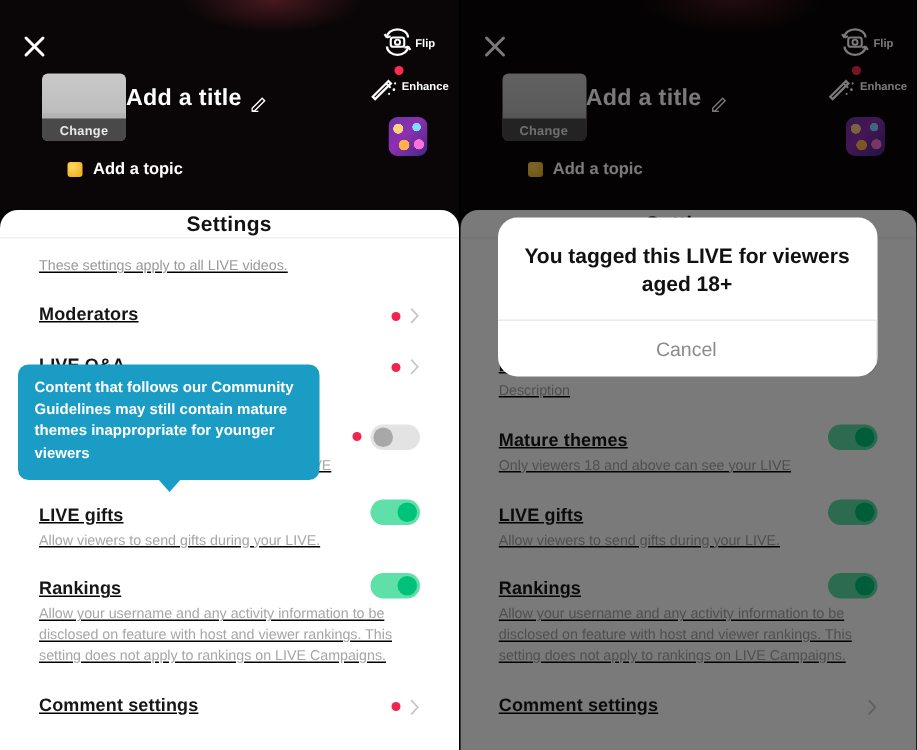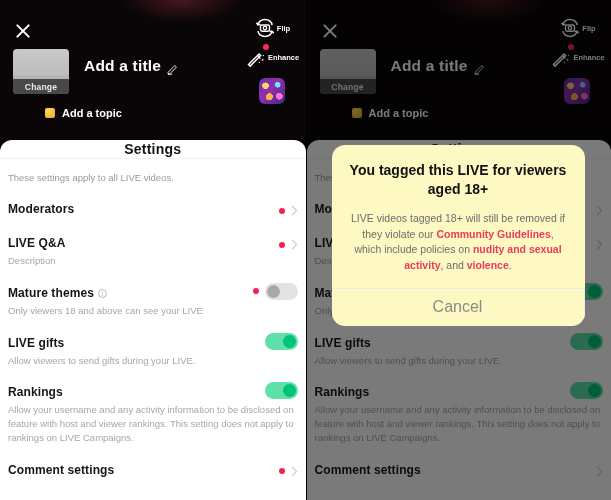--- a/index.html
+++ b/index.html
@@ -29,21 +29,21 @@
     width: 18px; height: 18px; cursor: pointer;
   }
   .close-x::before, .close-x::after {
     content: ""; position: absolute; left: 0; top: 8px;
     width: 18px; height: 2px; background: #fff; border-radius: 1px;
   }
   .close-x::before { transform: rotate(45deg); }
   .close-x::after  { transform: rotate(-45deg); }
 
   .thumb {
-    position: absolute; left: 13px; top: 49px;
+    position: absolute; left: 28px; top: 49px;
     width: 56px; height: 45px; border-radius: 4px; overflow: hidden;
     background: linear-gradient(180deg, #c9c9c9 0%, #bdbdbd 58%, #b4b4b4 60%, #b0b0b0 100%);
     cursor: pointer;
   }
   .thumb-change {
     position: absolute; left: 0; bottom: 0; width: 100%; height: 15px;
     background: rgba(50,50,50,.82);
     color: #e9e9e9; font-size: 8.5px; font-weight: bold;
     display: flex; align-items: center; justify-content: center;
     letter-spacing: .2px;
@@ -94,21 +94,21 @@
   .sheet {
     position: absolute; left: 0; top: 140px; right: 0; bottom: 0;
     background: #fff; border-radius: 12px 12px 0 0; overflow: hidden;
   }
   .sheet-head {
     height: 19px; display: flex; align-items: center; justify-content: center;
     border-bottom: 1px solid #f0f0f0;
   }
   .sheet-head .t { font-size: 14px; font-weight: bold; color: #121212; letter-spacing: .2px; }
 
-  .sheet-body { padding: 0 8px; position: relative; }
+  .sheet-body { padding: 0 26px; position: relative; text-decoration: underline; }
   .intro { font-size: 9.5px; color: #9a9a9a; padding: 13px 0 11px; }
 
   .row {
     display: flex; align-items: flex-end; justify-content: space-between;
     min-height: 22px; padding-top: 4px;
   }
   .row .name { font-size: 12px; color: #161616; font-weight: bold; letter-spacing: .1px; }
   .row-right { display: flex; align-items: center; gap: 6px; }
   .reddot { width: 6px; height: 6px; border-radius: 50%; background: #f1244e; }
   .chev { width: 7px; height: 11px; display: block; }
@@ -148,37 +148,37 @@
     border-top: 9px solid #1b9cc4;
   }
 
   
   .dim {
     position: absolute; inset: 0; background: rgba(0,0,0,.52); z-index: 20;
   }
   .modal {
     position: absolute; z-index: 30;
     left: 25px; top: 145px; width: 253px;
-    background: #fef9c3; border-radius: 13px; overflow: hidden;
+    background: #ffffff; border-radius: 13px; overflow: hidden;
   }
   .modal-body { padding: 16px 18px 14px; text-align: center; }
   .modal-title {
     font-size: 14px; font-weight: bold; color: #111; line-height: 1.35;
   }
   .modal-p {
     font-size: 10.5px; color: #6d6d6d; line-height: 1.5; margin-top: 10px;
   }
   .modal-p.second { margin-top: 12px; }
   .lk { color: #ea3a5c; font-weight: bold; }
   .modal-actions {
     display: flex; border-top: 1px solid #eaeaea; height: 38px;
   }
   .modal-btn {
     flex: 1; display: flex; align-items: center; justify-content: center;
-    font-size: 16px; color: #8a8a8a; cursor: pointer;
+    font-size: 13px; color: #8a8a8a; cursor: pointer;
   }
   .modal-btn.primary { color: #111; font-weight: bold; }
   .modal-sep { width: 1px; background: #eaeaea; }
 </style>
 </head>
 <body>
 
 <div class="stage">
 
   <div class="panel left">
@@ -305,20 +305,23 @@
           <span class="name">Comment settings</span>
           <span class="row-right">
             <span class="reddot"></span>
             <svg class="chev" viewBox="0 0 8 14">
               <path d="M1 1 L6.5 7 L1 13" fill="none" stroke="#c4c4c4" stroke-width="1.4"></path>
             </svg>
           </span>
         </div>
       </div>
 
+      <div class="tooltip">
+        <div class="txt">Content that follows our Community Guidelines may still contain mature themes inappropriate for younger viewers</div>
+      </div>
     </div>
   </div>
 
   <div class="panel right">
 
     <div class="cam">
       <div class="cam-glow"></div>
       <div class="close-x"></div>
 
       <div class="thumb">
@@ -440,21 +443,20 @@
           </span>
         </div>
       </div>
     </div>
 
     <div class="dim"></div>
 
     <div class="modal">
       <div class="modal-body">
         <div class="modal-title">You tagged this LIVE for viewers aged 18+</div>
-        <div class="modal-p second"><span>LIVE videos tagged 18+ will still be removed if they violate our </span><span class="lk">Community Guidelines</span><span>, which include policies on </span><span class="lk">nudity and sexual activity</span><span>, and </span><span class="lk">violence</span><span>.</span></div>
       </div>
       <div class="modal-actions">
         <div class="modal-btn">Cancel</div>
         <div class="modal-sep"></div>
       </div>
     </div>
 
   </div>
 </div>
 

